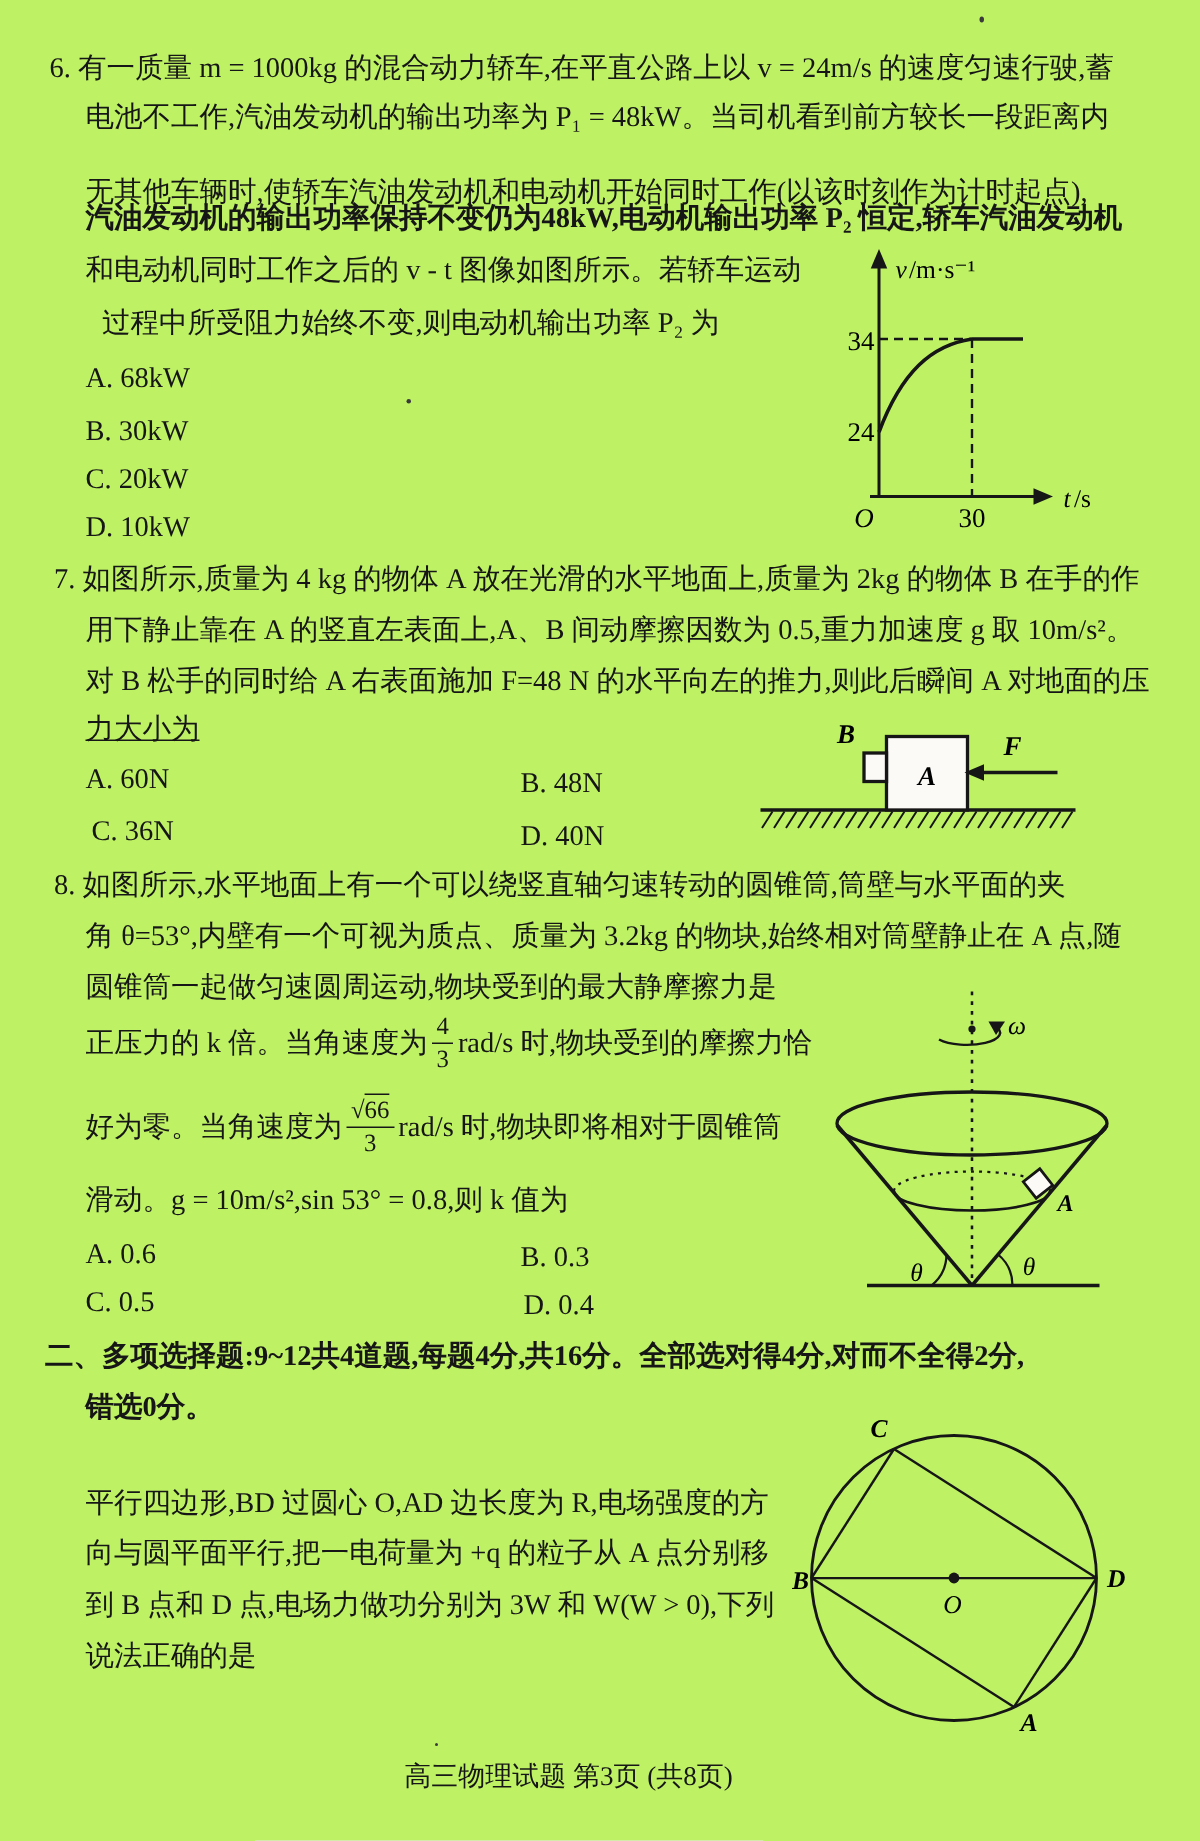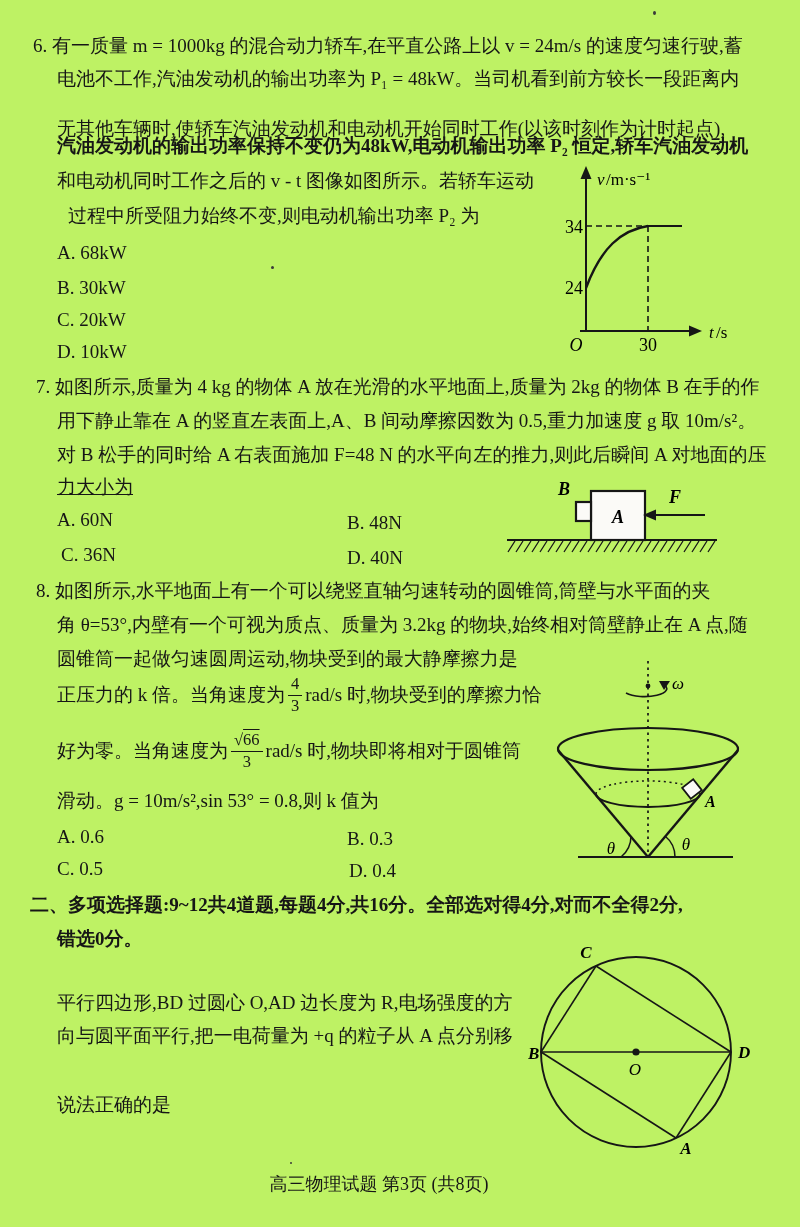--- a/index.html
+++ b/index.html
@@ -140,20 +140,21 @@
       <text x="136" y="201" font-size="17" font-style="italic" text-anchor="middle">θ</text>
       <text x="211" y="197" font-size="17" font-style="italic" text-anchor="middle">θ</text>
     </svg>
   </div>
 
   <div class="tl bold" style="left:30px;top:892px;">二、多项选择题:9~12共4道题,每题4分,共16分。全部选对得4分,对而不全得2分,</div>
   <div class="tl bold" style="left:57px;top:926px;">错选0分。</div>
 
   <div class="tl" style="left:57px;top:990px;">平行四边形,BD 过圆心 O,AD 边长度为 R,电场强度的方</div>
   <div class="tl" style="left:57px;top:1023px;">向与圆平面平行,把一电荷量为 +q 的粒子从 A 点分别移</div>
+  <div class="tl" style="left:57px;top:1058px;">到 B 点和 D 点,电场力做功分别为 3W 和 W(W &gt; 0),下列</div>
   <div class="tl" style="left:57px;top:1092px;">说法正确的是</div>
 
   <div class="fig" style="left:528px;top:938px;width:235px;height:228px;">
     <svg width="235" height="228" viewBox="0 0 235 228">
       <circle cx="108" cy="114" r="95" fill="none" stroke="#161616" stroke-width="1.9"></circle>
 
       <line x1="13" y1="114" x2="203" y2="114" stroke="#161616" stroke-width="1.5"></line>
       <line x1="13" y1="114" x2="68" y2="28" stroke="#161616" stroke-width="1.6"></line>
       <line x1="68" y1="28" x2="203" y2="114" stroke="#161616" stroke-width="1.6"></line>
       <line x1="13" y1="114" x2="148" y2="200" stroke="#161616" stroke-width="1.6"></line>

